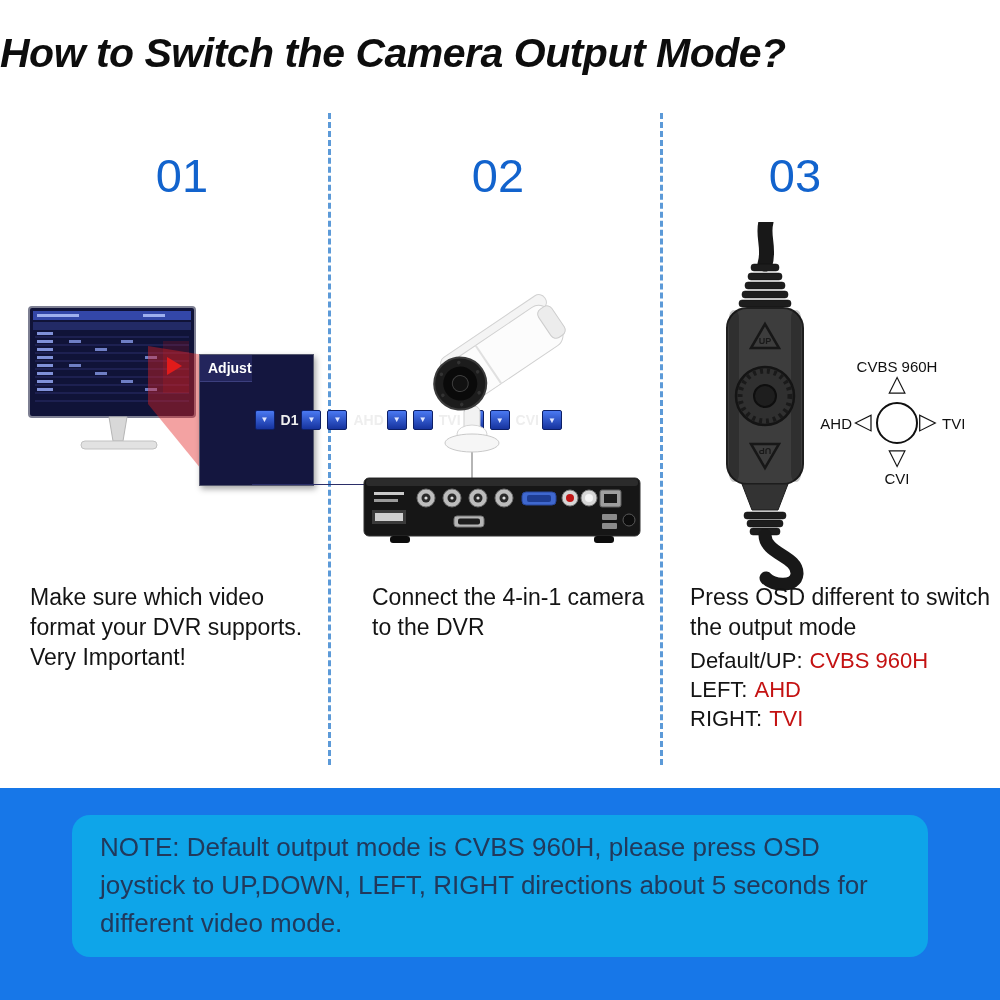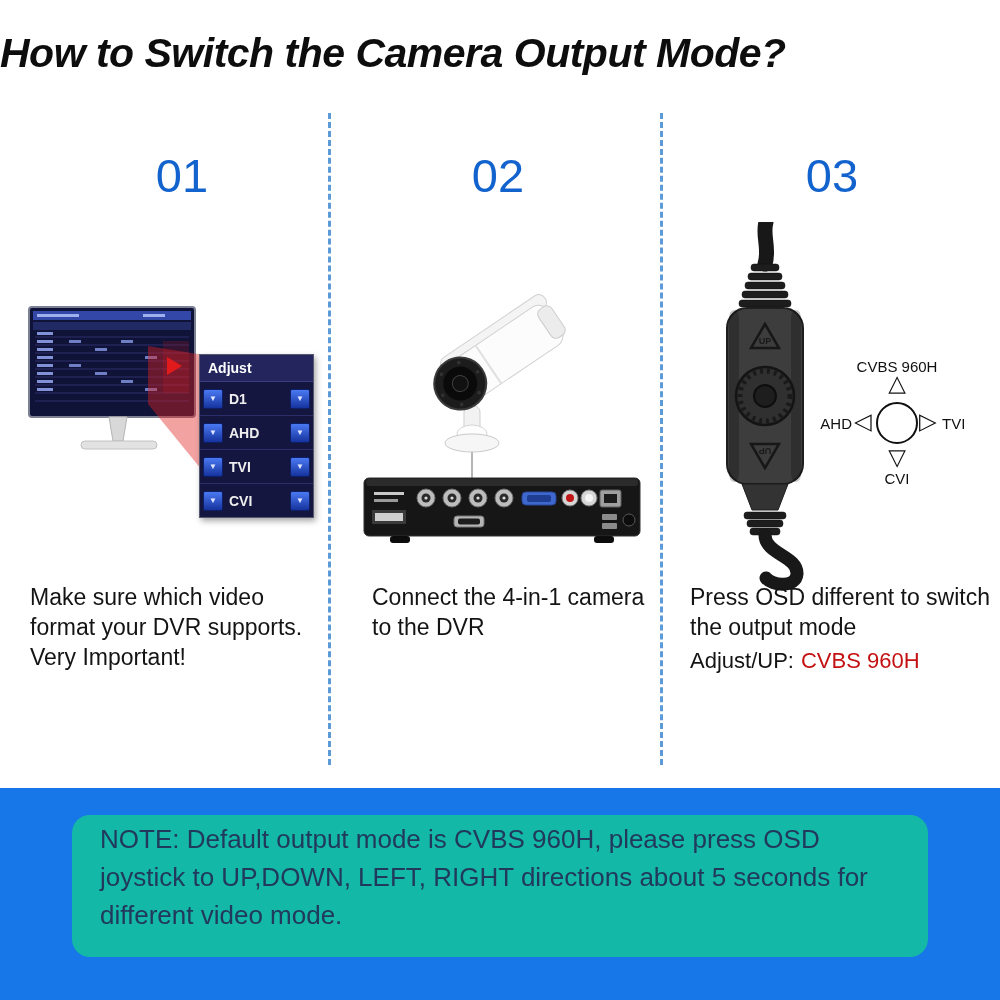--- a/index.html
+++ b/index.html
@@ -8,28 +8,28 @@
     font-family:"Liberation Sans", sans-serif;overflow:hidden;color:#141414;
   }
   #page-title{
     position:absolute;top:30px;left:0;width:1000px;text-align:left;
     font-size:41px;font-weight:bold;color:#0d0d0d;margin:0;letter-spacing:-0.5px;font-style:italic;
   }
   .divider{position:absolute;top:113px;height:652px;width:0;border-left:3px dashed #5c9ad8;}
   #divider-1{left:328px;} #divider-2{left:660px;}
   .step-number{position:absolute;top:148px;width:60px;text-align:center;
     font-size:47px;font-weight:500;color:#1263cd;}
-  #num1{left:140px;margin-left:12px;} #num2{left:468px;} #num3{left:802px;}
+  #num1{left:140px;margin-left:12px;} #num2{left:468px;} #num3{left:765px;}
 
   
   #monitor-svg{position:absolute;left:25px;top:305px;}
   #beam-svg{position:absolute;left:148px;top:332px;}
   #adjust-panel{
-    position:absolute;left:199px;top:354px;width:115px;height:164px;
-    background:#14163f;border:1px solid #55586e;display:flex;flex-direction:column;
+    position:absolute;left:199px;top:354px;width:115px;height:132px;
+    background:#14163f;border:1px solid #55586e;display:flex;flex-direction:row;
     box-sizing:border-box;box-shadow:2px 3px 6px rgba(0,0,0,0.35);
   }
   .ap-header{height:26px;line-height:26px;background:#23255c;color:#ffffff;
     font-size:14px;font-weight:bold;padding-left:8px;border-bottom:1px solid #3c3f7e;}
   .ap-row{flex:1;display:flex;align-items:center;gap:3px;padding:0 3px;
     border-bottom:1px solid #2b2e68;}
   .ap-row:last-child{border-bottom:none;}
   .dd{width:18px;height:18px;flex:0 0 18px;display:flex;align-items:center;justify-content:center;
     background:linear-gradient(#4a79f2,#16339e);border:1px solid #0d1f66;border-radius:2px;
     color:#dfe6ff;font-size:8px;}
@@ -61,21 +61,21 @@
   #desc3{left:690px;top:582px;width:300px;}
 
   #modes{position:absolute;left:690px;top:646px;}
   .mode-row{font-size:22px;line-height:29px;}
   .m-label{color:#141414;}
   .m-value{color:#c41212;margin-left:7px;}
 
   
   #note-band{position:absolute;left:0;top:788px;width:1000px;height:212px;background:#1777e8;}
   #note-card{position:absolute;left:72px;top:27px;width:856px;height:142px;
-    background:#14b8a6;border-radius:18px;box-sizing:border-box;padding:5px 28px;}
+    background:#0ea5e9;border-radius:18px;box-sizing:border-box;padding:13px 28px;}
   #note-text{font-size:26px;line-height:38px;color:#21395c;}
 </style>
 </head>
 <body>
 
 <h1 id="page-title">How to Switch the Camera Output Mode?</h1>
 
 <div class="divider" id="divider-1"></div>
 <div class="divider" id="divider-2"></div>
 
@@ -259,21 +259,27 @@
   <span id="dd-tri-right">▷</span>
   <span id="dd-right-label">TVI</span>
   <span id="dd-tri-down">▽</span>
   <span id="dd-down-label">CVI</span>
 </div>
 
 <p class="desc" id="desc3">Press OSD different to switch the output mode</p>
 
 <div id="modes">
   <div class="mode-row">
-    <span class="m-label">Adjust/UP:</span><span class="m-value">CVBS 960H</span>
+    <span class="m-label">Default/UP:</span><span class="m-value">CVBS 960H</span>
+  </div>
+  <div class="mode-row">
+    <span class="m-label">LEFT:</span><span class="m-value">AHD</span>
+  </div>
+  <div class="mode-row">
+    <span class="m-label">RIGHT:</span><span class="m-value">TVI</span>
   </div>
 </div>
 
 <div id="note-band">
   <div id="note-card">
     <div id="note-text">NOTE: Default output mode is CVBS 960H, please press OSD joystick to UP,DOWN, LEFT, RIGHT directions about 5 seconds for different video mode.</div>
   </div>
 </div>
 
 </body></html>

